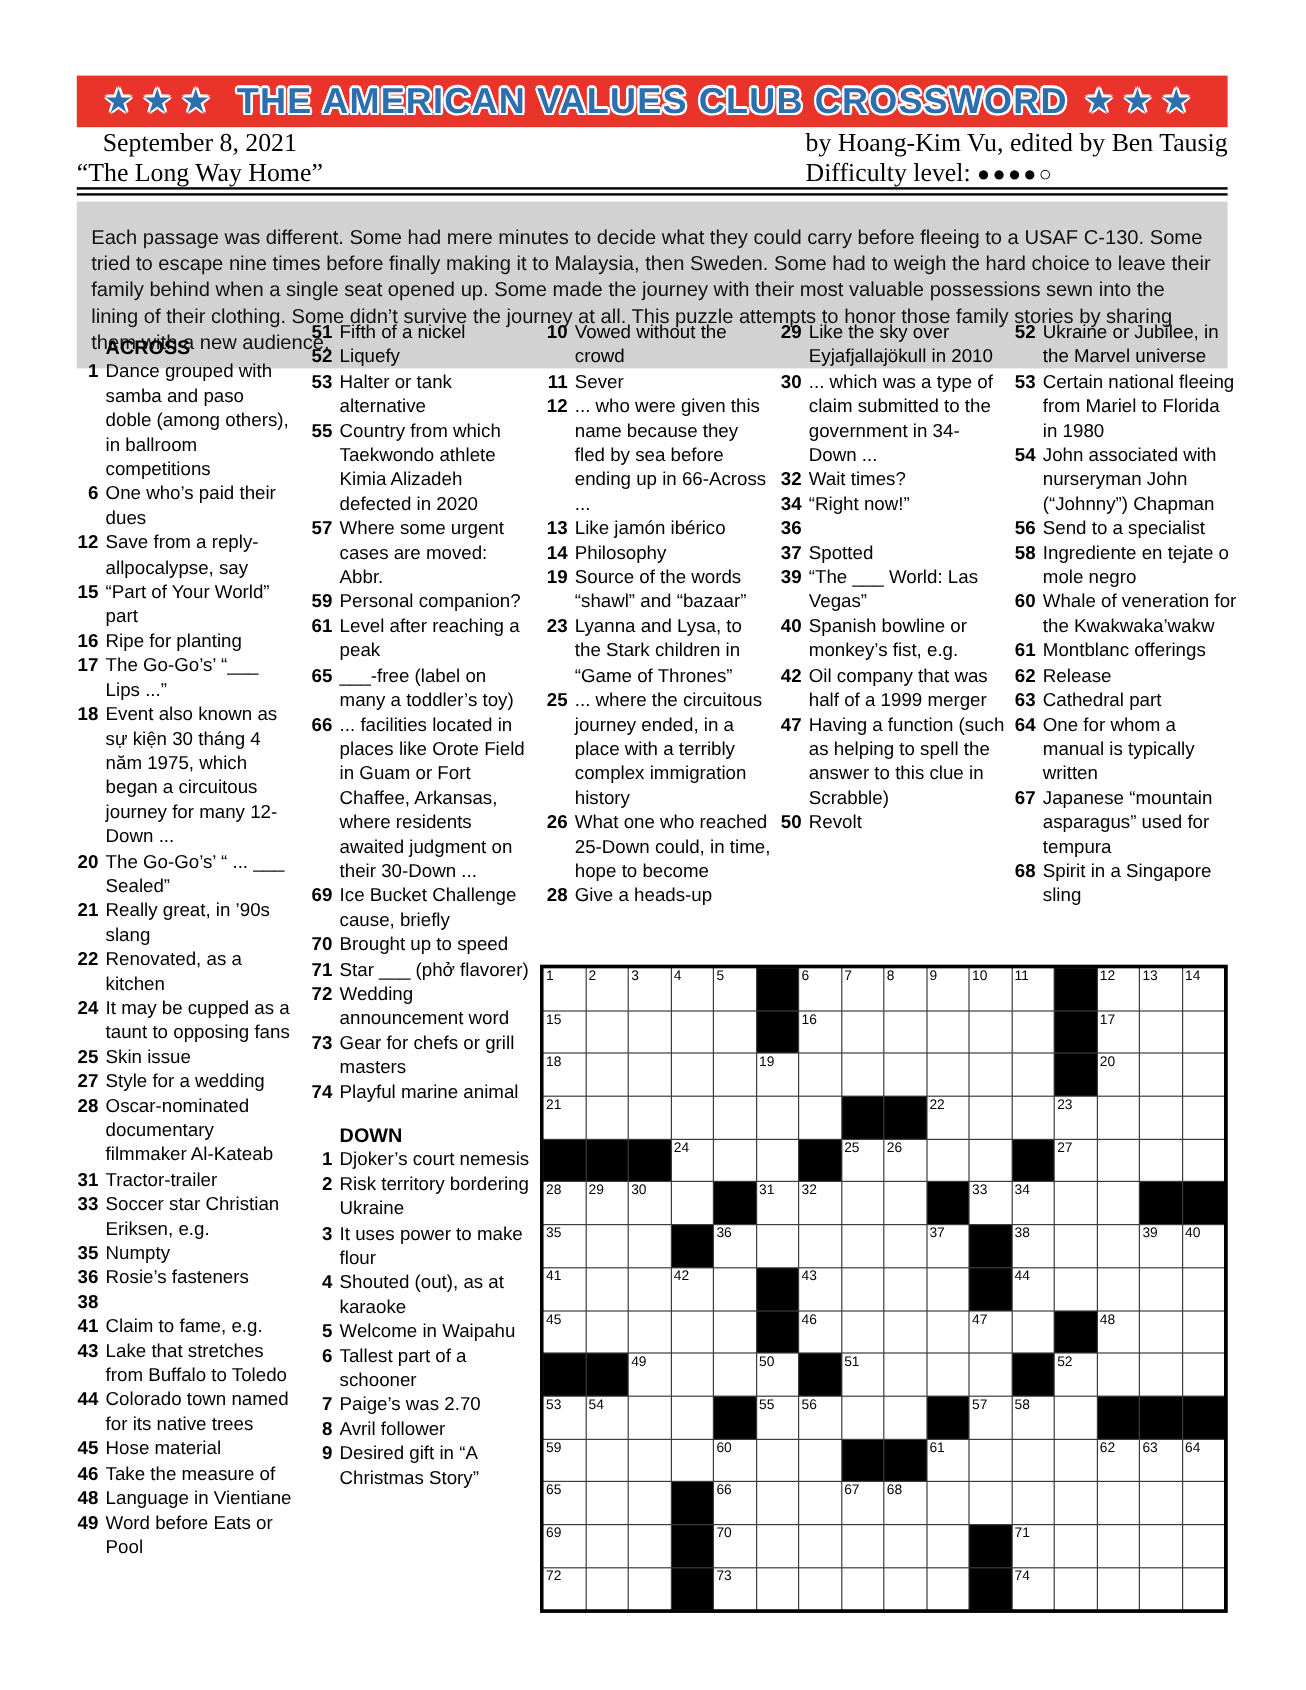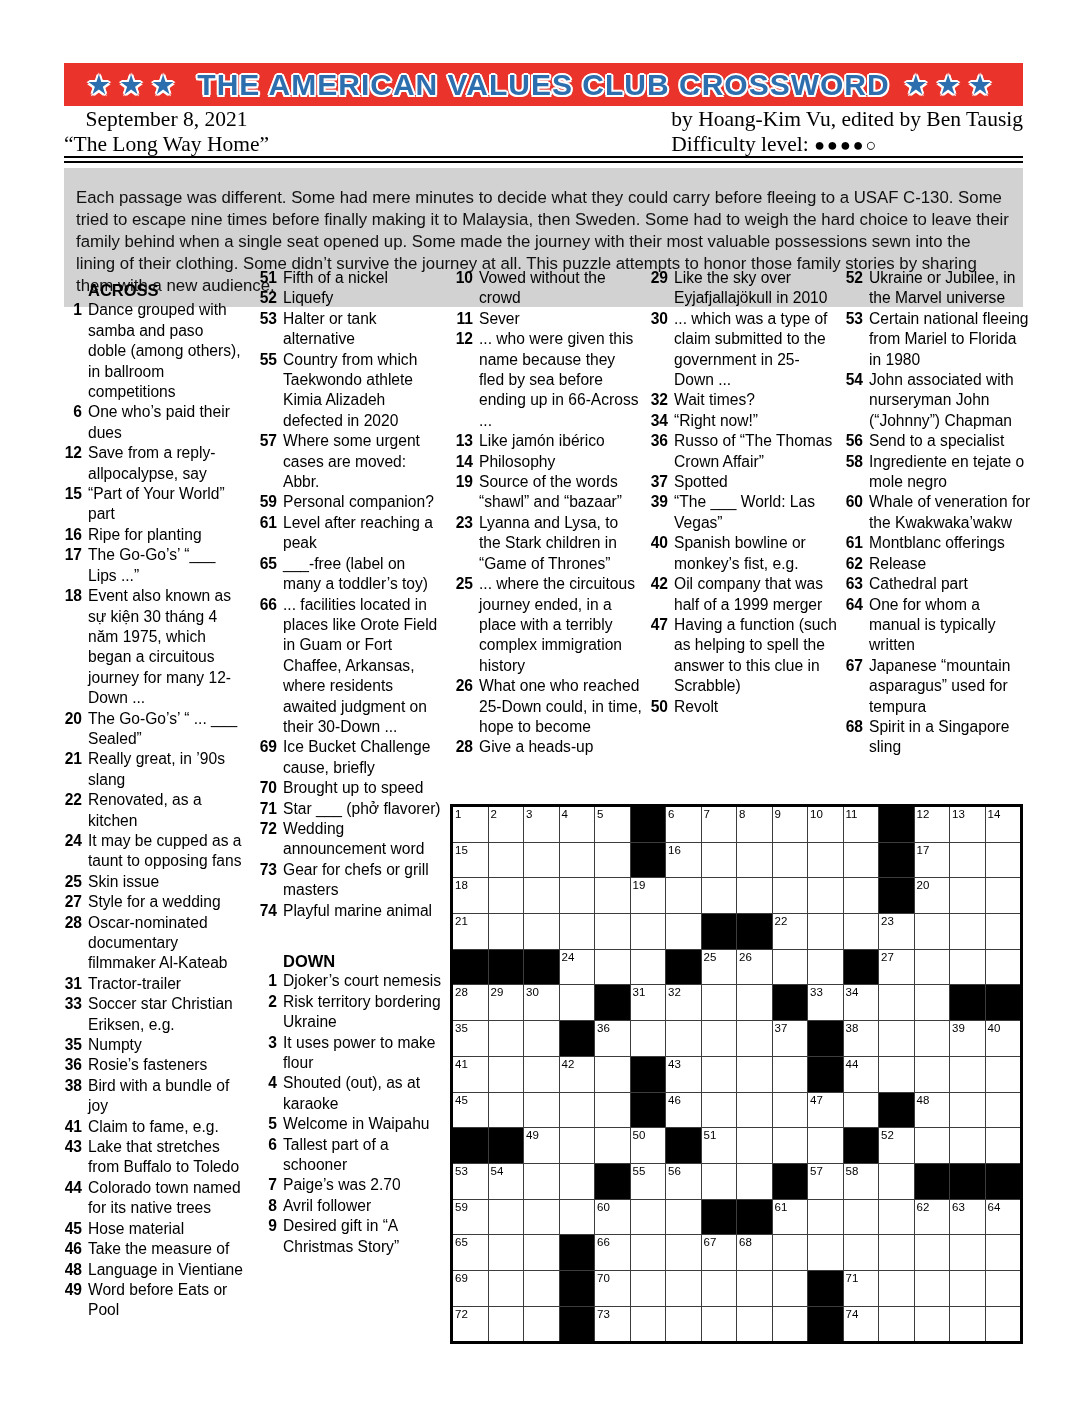--- a/index.html
+++ b/index.html
@@ -32,21 +32,21 @@
   .clue-col{position:absolute;top:268px;font-size:15.6px;line-height:20.4px;}
   .col-1{left:59px;width:184px;}
   .col-2{left:254px;width:188px;}
   .col-3{left:450px;width:192px;}
   .col-4{left:645px;width:192px;}
   .col-5{left:840px;width:192px;}
   .clue{display:flex;}
   .clue .n{flex:0 0 23px;text-align:right;font-weight:bold;margin-right:6px;}
   .clue .t{flex:1;}
   .clue-header{font-weight:bold;margin-left:29px;font-size:16.5px;margin-top:12px;}
-  .clue-col .clue-header:not(:first-child){margin-top:30px;}
+  .clue-col .clue-header:not(:first-child){margin-top:16px;}
 
   
   .grid{position:absolute;left:450px;top:804px;border:3.5px solid #000;background:#3c3c3c;
         display:grid;grid-template-columns:repeat(16,34.5px);grid-template-rows:repeat(15,34.7px);gap:1px;}
   .cell{background:#fff;position:relative;}
   .cell.black{background:#000;}
   .cell .num{position:absolute;top:1px;left:2px;font-size:11.5px;line-height:12px;}
 </style>
 </head>
 <body>
@@ -145,21 +145,20 @@
         <div class="clue">
           <span class="n">35</span>
           <span class="t">Numpty</span>
         </div>
         <div class="clue">
           <span class="n">36</span>
           <span class="t">Rosie’s fasteners</span>
         </div>
         <div class="clue">
           <span class="n">38</span>
-          <span class="t">Bird with a bundle of joy</span>
         </div>
         <div class="clue">
           <span class="n">41</span>
           <span class="t">Claim to fame, e.g.</span>
         </div>
         <div class="clue">
           <span class="n">43</span>
           <span class="t">Lake that stretches from Buffalo to Toledo</span>
         </div>
         <div class="clue">
@@ -324,33 +323,32 @@
           <span class="t">Give a heads-up</span>
         </div>
       </div>
       <div class="clue-col col-4">
         <div class="clue">
           <span class="n">29</span>
           <span class="t">Like the sky over Eyjafjallajökull in 2010</span>
         </div>
         <div class="clue">
           <span class="n">30</span>
-          <span class="t">... which was a type of claim submitted to the government in 25-Down ...</span>
+          <span class="t">... which was a type of claim submitted to the government in 34-Down ...</span>
         </div>
         <div class="clue">
           <span class="n">32</span>
           <span class="t">Wait times?</span>
         </div>
         <div class="clue">
           <span class="n">34</span>
           <span class="t">“Right now!”</span>
         </div>
         <div class="clue">
           <span class="n">36</span>
-          <span class="t">Russo of “The Thomas Crown Affair”</span>
         </div>
         <div class="clue">
           <span class="n">37</span>
           <span class="t">Spotted</span>
         </div>
         <div class="clue">
           <span class="n">39</span>
           <span class="t">“The ___ World: Las Vegas”</span>
         </div>
         <div class="clue">

